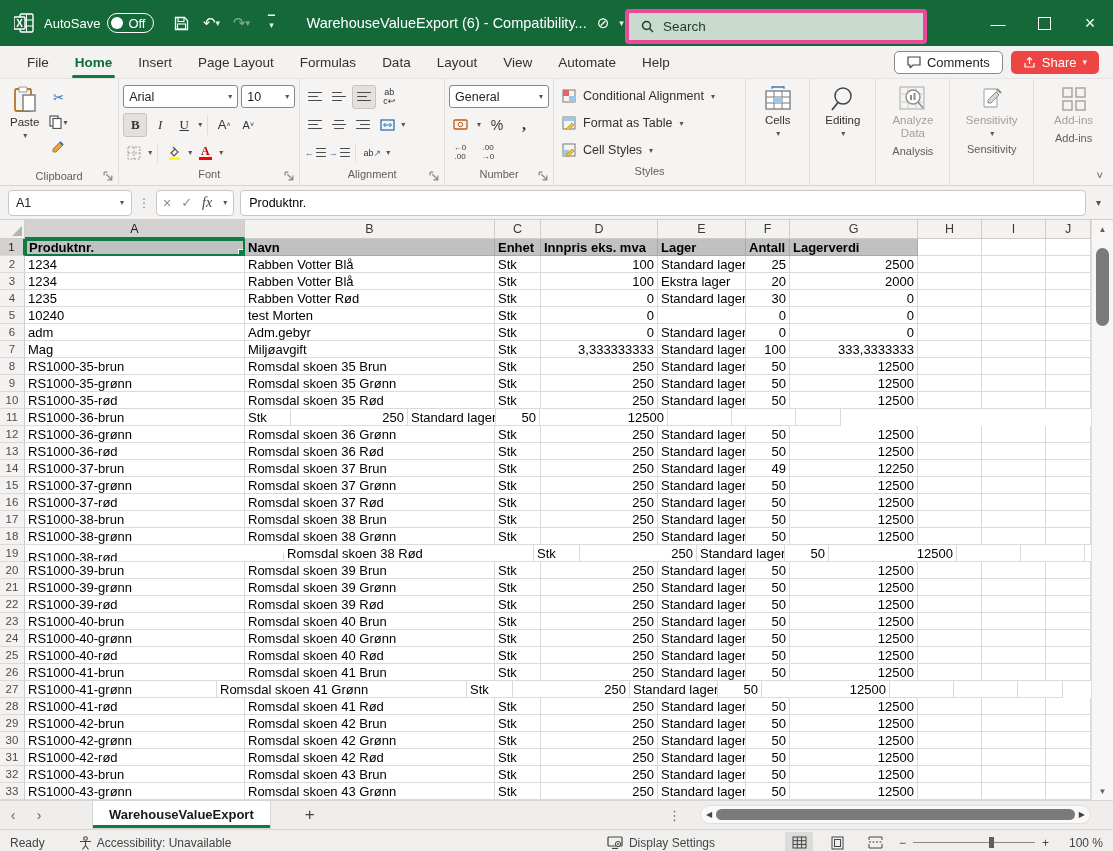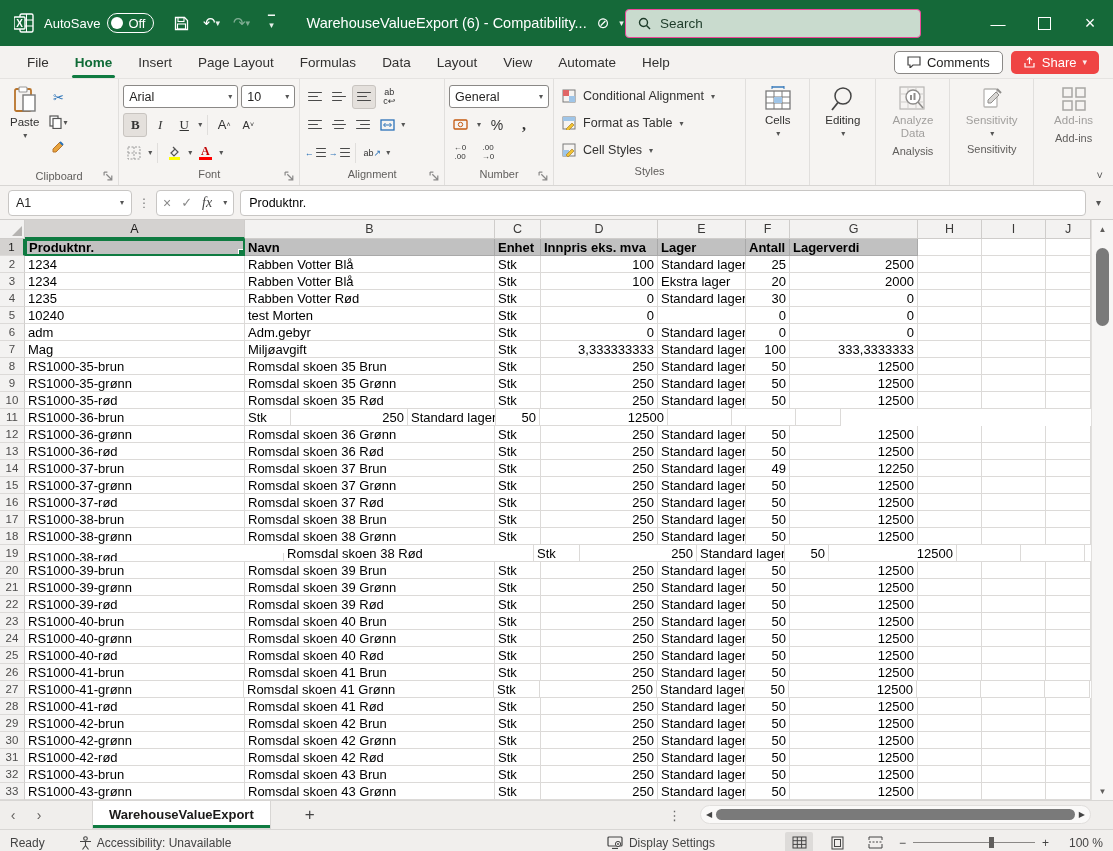--- a/index.html
+++ b/index.html
@@ -11,21 +11,21 @@
   .titlebar{height:46px;background:#156939;display:flex;align-items:center;color:#fff;flex:0 0 auto;position:relative;}
   .titlebar .appicon{margin:0 10px 0 14px;display:flex;}
   .autosave{display:flex;align-items:center;gap:7px;font-size:13px;}
   .pill{border:1.5px solid #fff;border-radius:11px;height:18px;display:flex;align-items:center;padding:0 8px 0 3px;gap:5px;}
   .knob{width:12px;height:12px;border-radius:50%;background:#fff;}
   .qat{display:flex;align-items:center;gap:4px;margin-left:14px;font-size:15px;}
   .qbtn{width:26px;height:26px;display:flex;align-items:center;justify-content:center;border-radius:4px;cursor:default;}
   .qbtn .dim{opacity:.45;}
   .chev{font-size:9px;opacity:.9;}
   .doc-title{margin-left:22px;font-size:14.5px;white-space:nowrap;display:flex;align-items:center;gap:10px;}
-  .searchbox{position:absolute;left:625px;top:9px;width:282px;height:27px;background:#c9dbce;border:1px solid #ec4899;
+  .searchbox{position:absolute;left:625px;top:9px;width:282px;height:27px;background:#c9dbce;border:4px solid #ec4899;
              border-radius:4px;display:flex;align-items:center;gap:9px;padding-left:12px;color:#1d3b29;font-size:13.5px;}
   .wincontrols{position:absolute;right:0;top:0;height:46px;display:flex;}
   .winbtn{width:46px;height:46px;display:flex;align-items:center;justify-content:center;font-size:15px;color:#fff;}
   .maxglyph{width:11px;height:11px;border:1.3px solid #fff;display:inline-block;}
 
   
   .menurow{height:32px;background:#f4f2f0;display:flex;align-items:center;padding:0 14px;flex:0 0 auto;position:relative;}
   .mtab{font-size:13.5px;color:#323130;padding:6px 13px;position:relative;cursor:default;}
   .mtab.active{font-weight:bold;color:#0f6b37;}
   .mtab.active::after{content:"";position:absolute;left:10px;right:10px;bottom:-2px;height:2.5px;background:#0f7b41;border-radius:2px;}
@@ -912,21 +912,21 @@
             <div class="cell num" style="width: 117px;">250</div>
             <div class="cell" style="width: 88px;">Standard lager</div>
             <div class="cell num" style="width: 44px;">50</div>
             <div class="cell num" style="width: 128px;">12500</div>
             <div class="cell" style="width: 64px;"></div>
             <div class="cell" style="width: 64px;"></div>
             <div class="cell" style="width: 45px;"></div>
           </div>
           <div class="grow">
             <div class="rownum">27</div>
-            <div class="cell" style="width: 219px;">RS1000-41-grønn</div>
+            <div class="cell" style="width: 192px;">RS1000-41-grønn</div>
             <div class="cell" style="width: 250px;">Romsdal skoen 41 Grønn</div>
             <div class="cell" style="width: 46px;">Stk</div>
             <div class="cell num" style="width: 117px;">250</div>
             <div class="cell" style="width: 88px;">Standard lager</div>
             <div class="cell num" style="width: 44px;">50</div>
             <div class="cell num" style="width: 128px;">12500</div>
             <div class="cell" style="width: 64px;"></div>
             <div class="cell" style="width: 64px;"></div>
             <div class="cell" style="width: 45px;"></div>
           </div>

